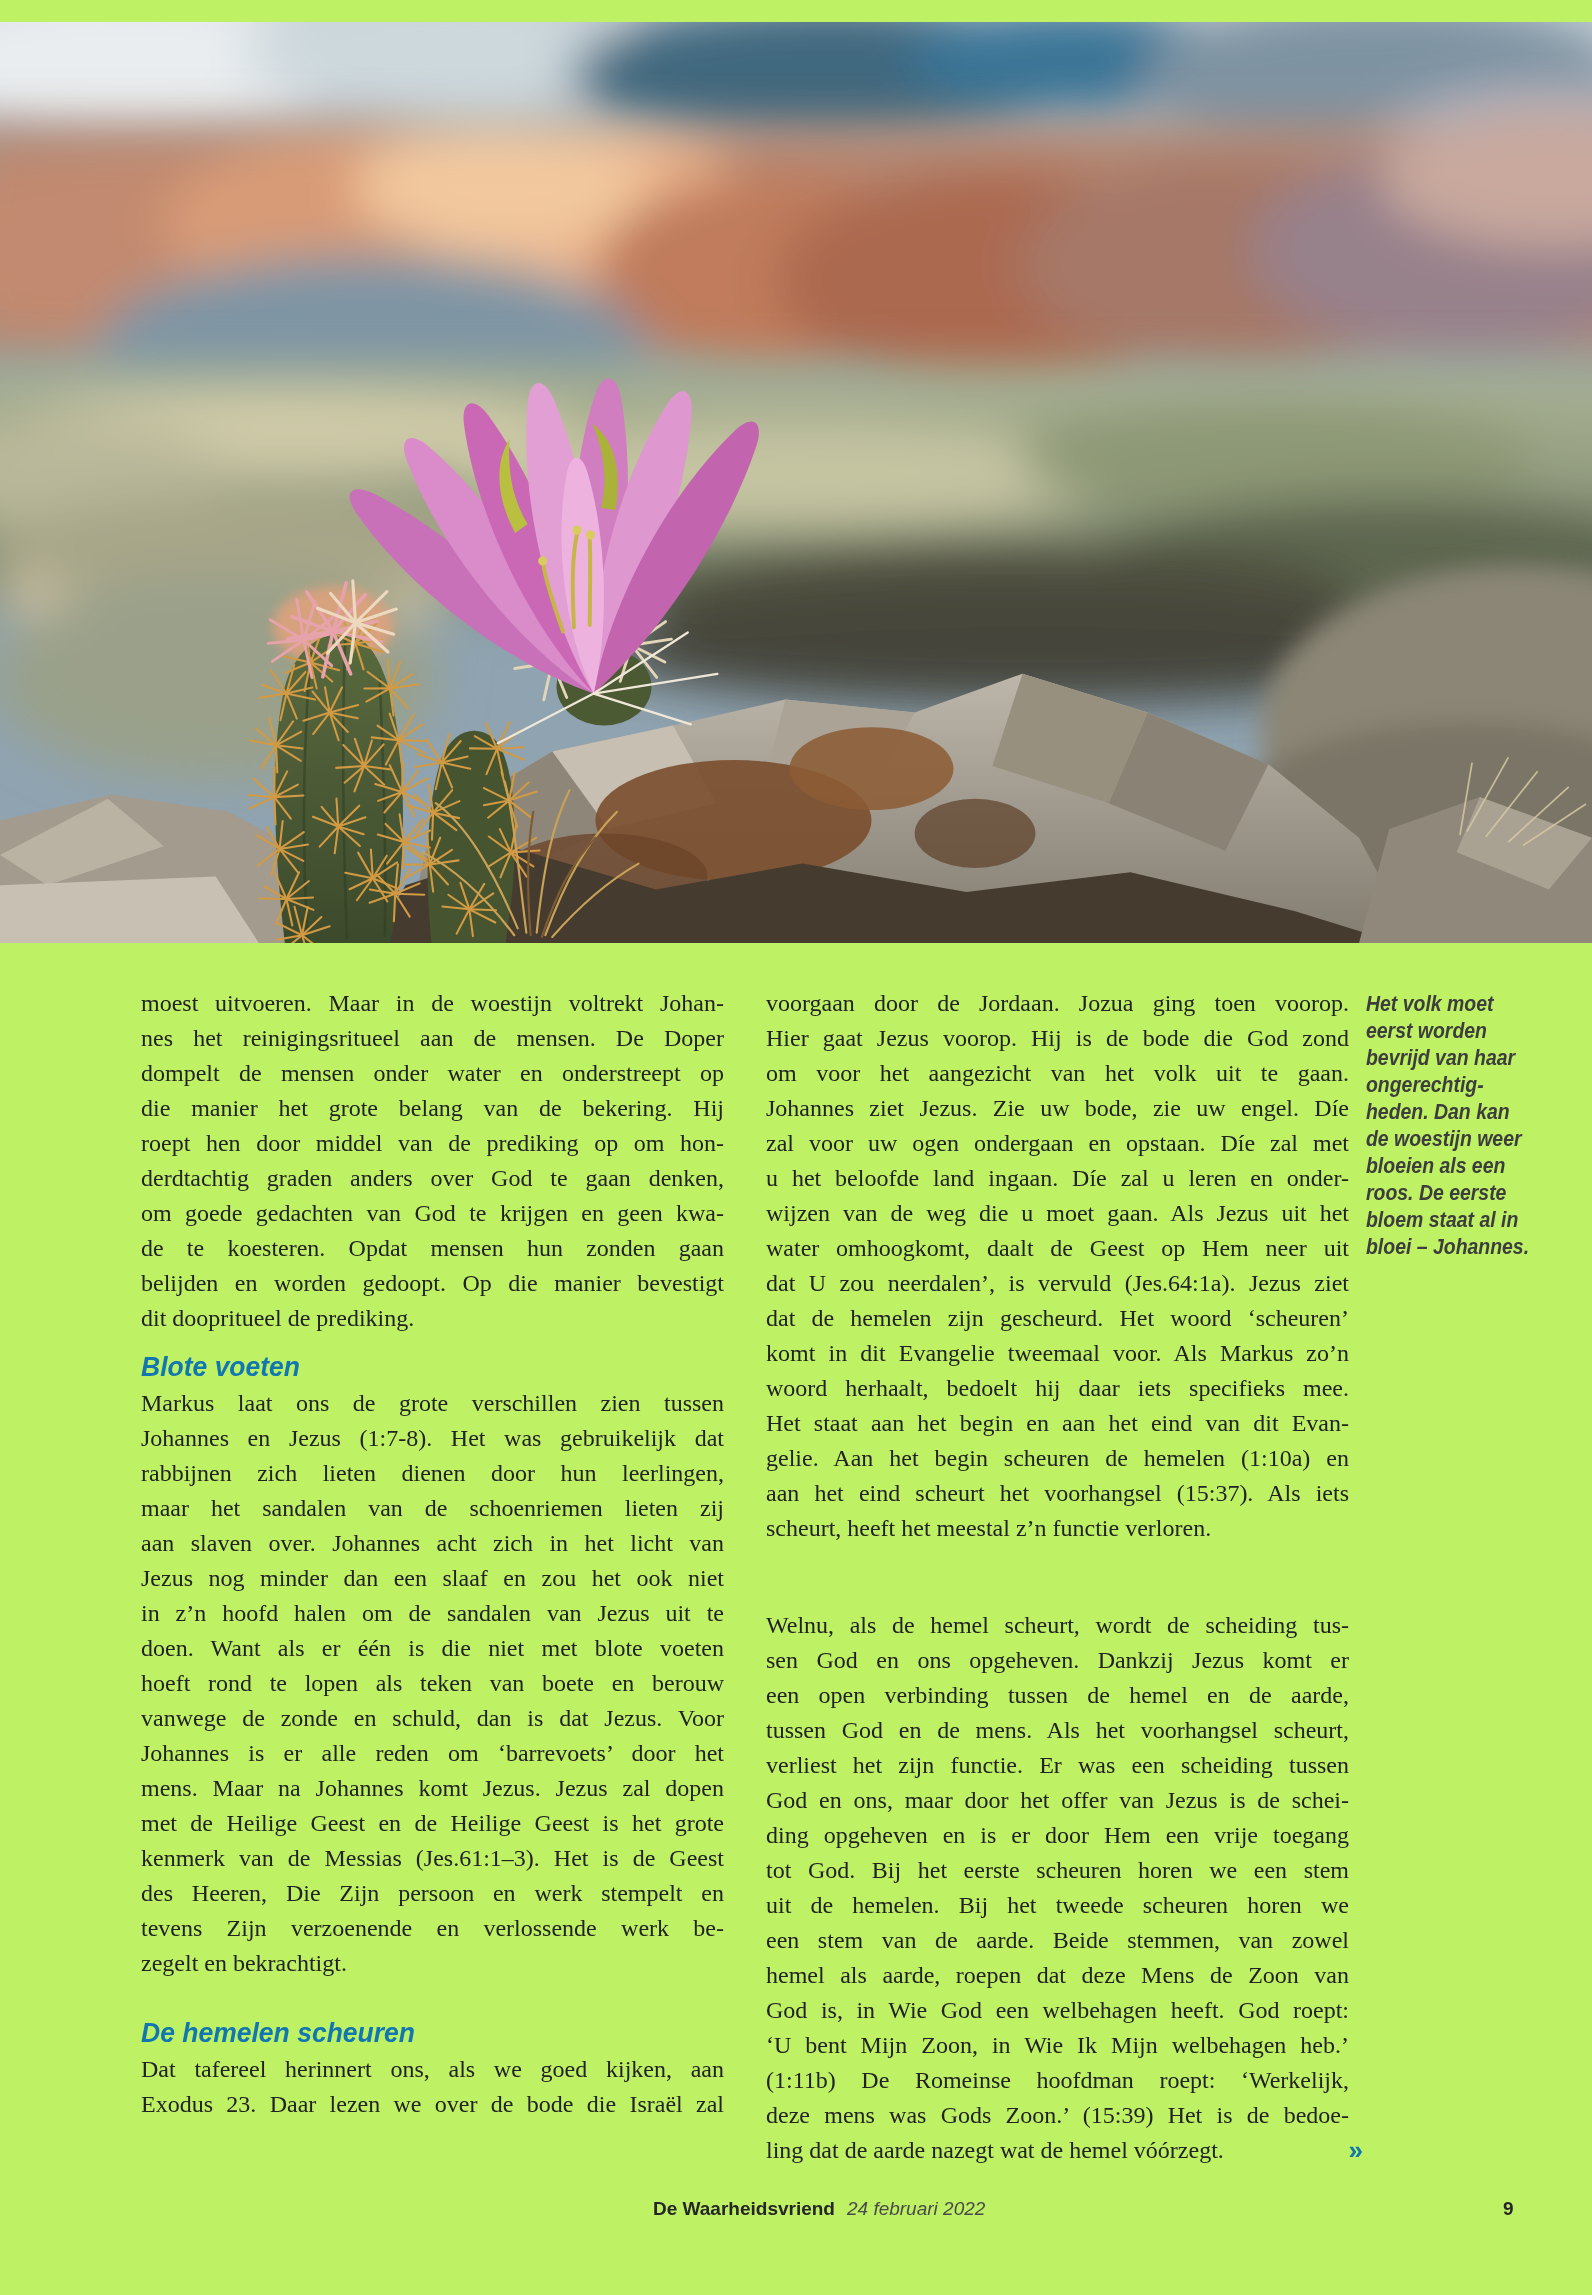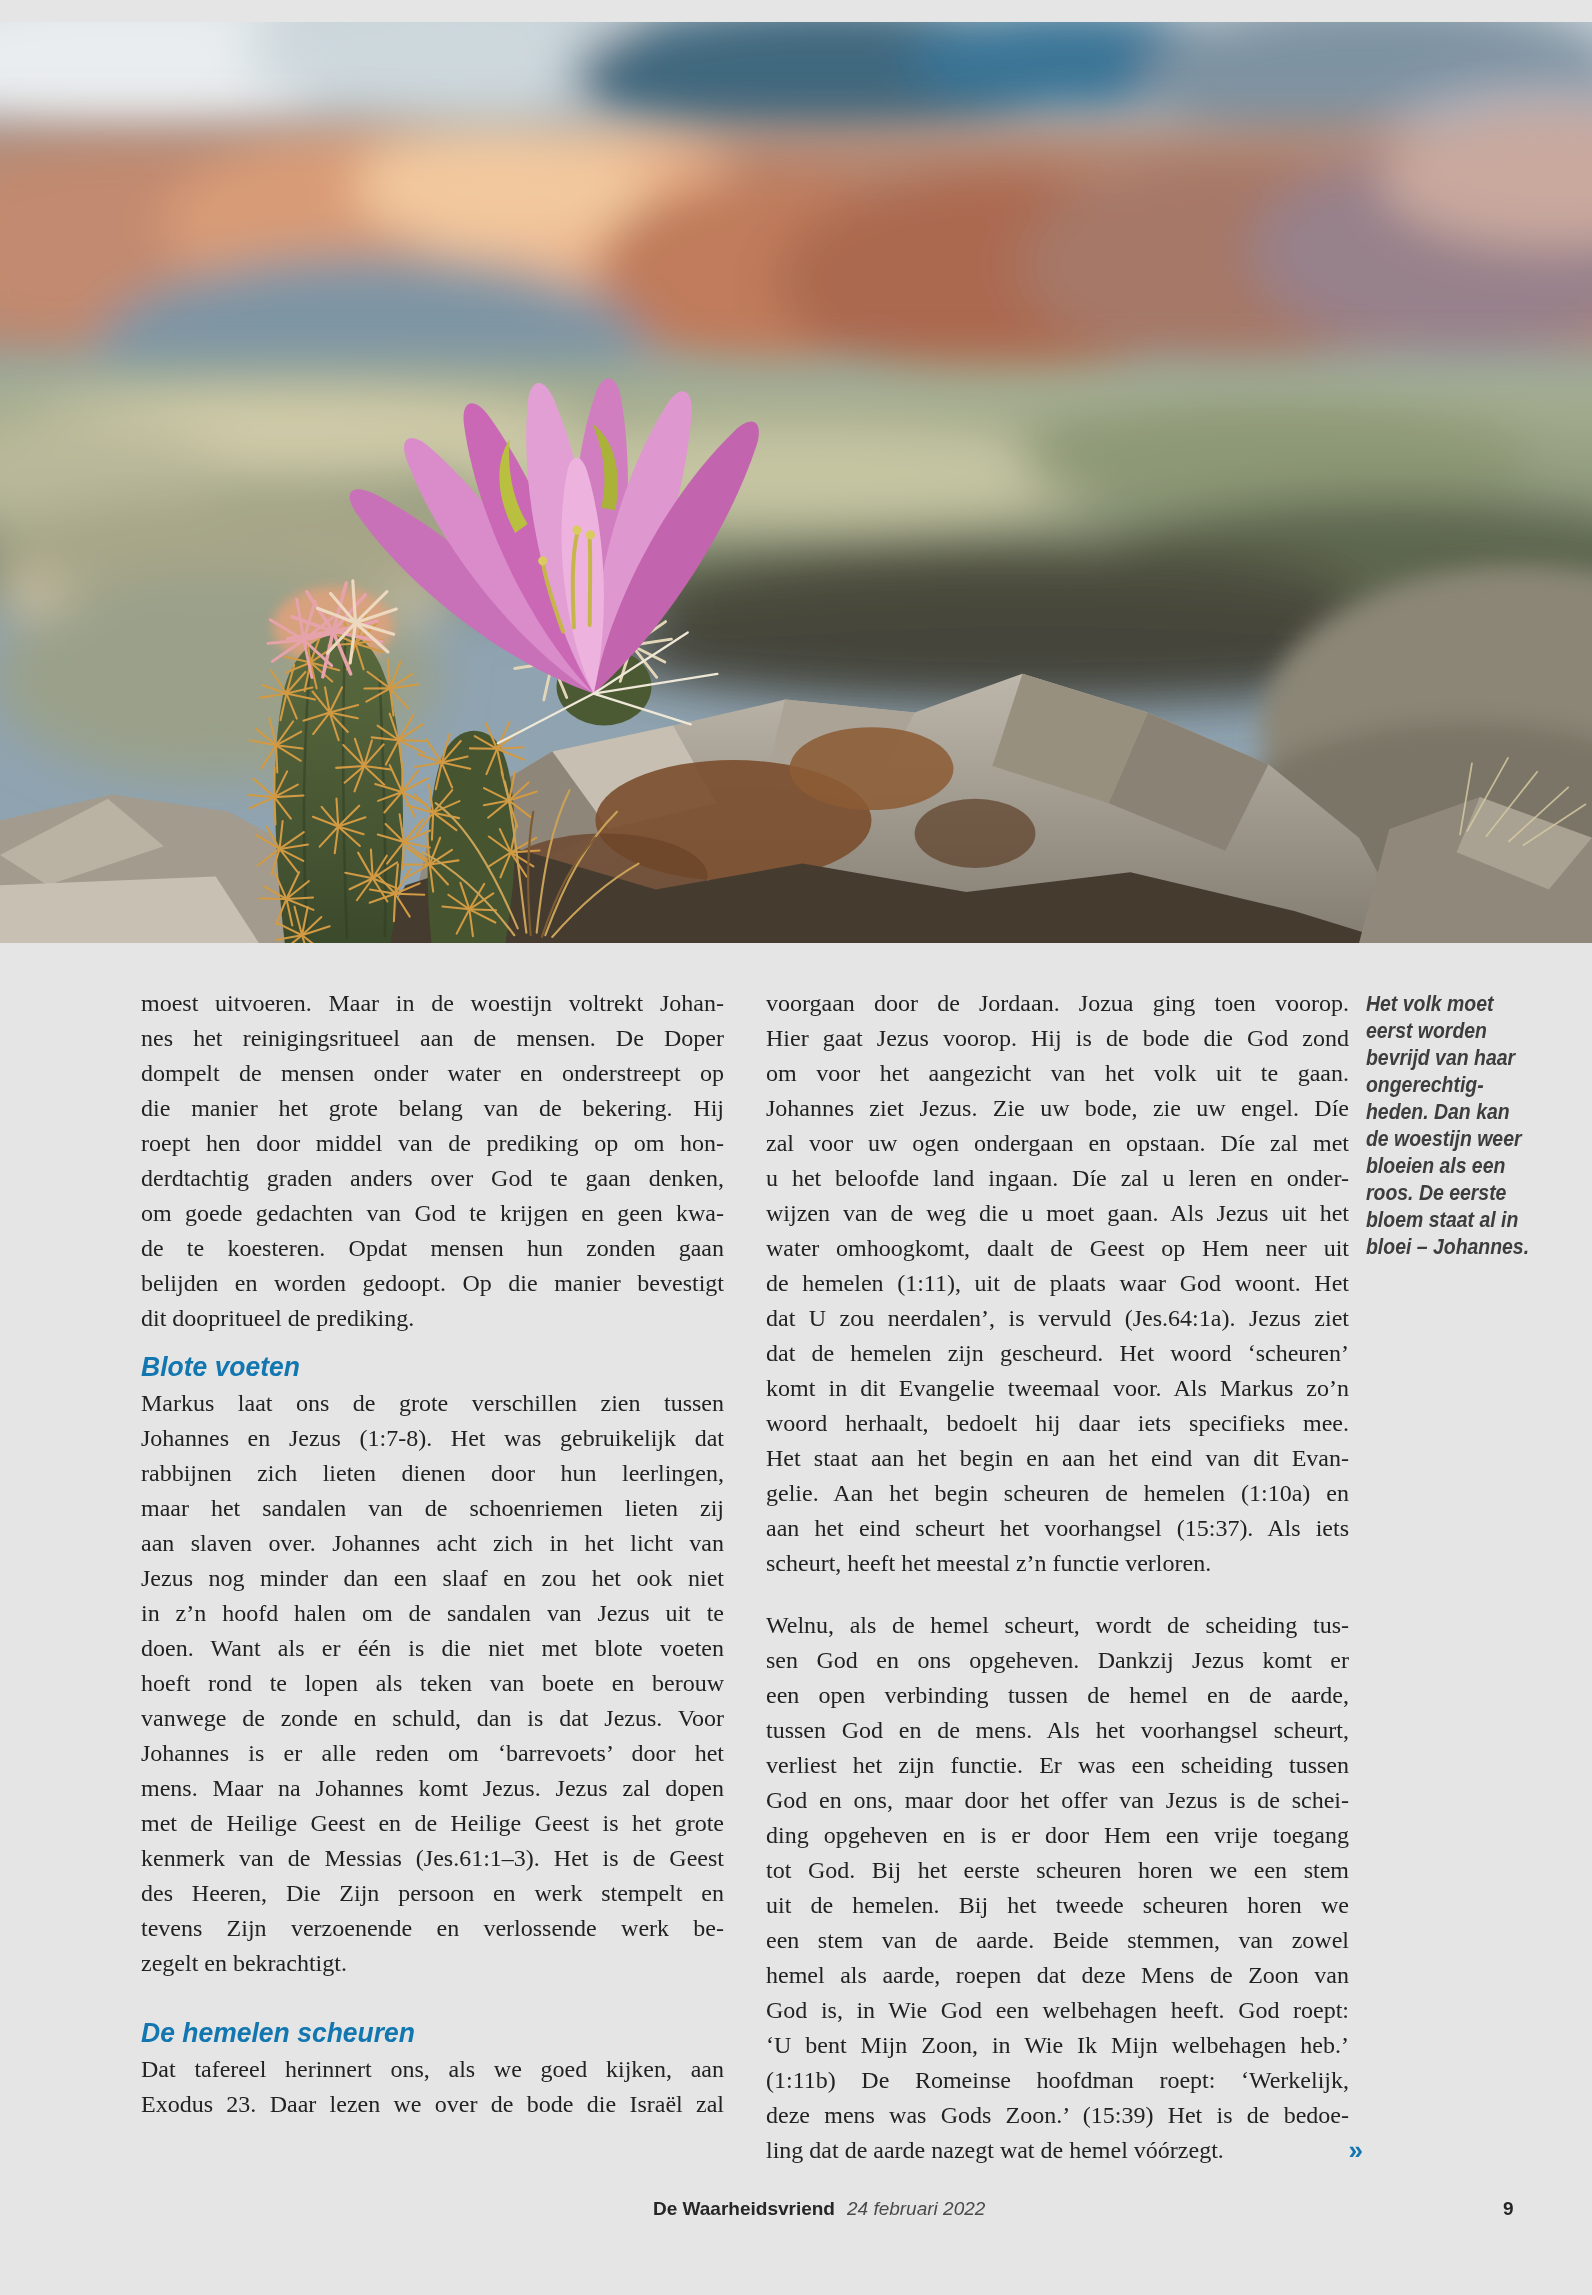--- a/index.html
+++ b/index.html
@@ -1,17 +1,17 @@
 <!DOCTYPE html>
 <html style="font-size:14px"><head>
 <meta charset="utf-8">
 <style>
   html,body{margin:0;padding:0;background:#ffffff;}
   body{width:1592px;height:2295px;position:relative;font-family:"Liberation Serif",serif;}
-  .page{position:absolute;left:0;top:0;width:1592px;height:2295px;background:#e5e5e5;overflow:hidden;}
+  .page{position:absolute;left:0;top:0;width:1592px;height:2295px;background:#bef264;overflow:hidden;}
 
   .photo{position:absolute;left:0;top:21.6px;width:1592px;height:921px;overflow:hidden;background:#8fa3b1;}
   .photo svg{display:block;}
 
   .textblock{position:absolute;color:#222222;font-size:24px;line-height:35px;}
   .tline{text-align:justify;text-align-last:justify;}
   .tline.tlast{text-align-last:left;}
 
   .colhead{position:absolute;font-family:"Liberation Sans",sans-serif;font-style:italic;font-weight:bold;
            font-size:28.5px;line-height:33px;color:#1277b0;transform:scaleX(.93);transform-origin:left center;white-space:nowrap;}
@@ -293,21 +293,20 @@
 
   <div class="textblock" style="left:766px;top:986px;width:583px;">
       <div class="tline">voorgaan door de Jordaan. Jozua ging toen voorop.</div>
       <div class="tline">Hier gaat Jezus voorop. Hij is de bode die God zond</div>
       <div class="tline">om voor het aangezicht van het volk uit te gaan.</div>
       <div class="tline">Johannes ziet Jezus. Zie uw bode, zie uw engel. Díe</div>
       <div class="tline">zal voor uw ogen ondergaan en opstaan. Díe zal met</div>
       <div class="tline">u het beloofde land ingaan. Díe zal u leren en onder-</div>
       <div class="tline">wijzen van de weg die u moet gaan. Als Jezus uit het</div>
       <div class="tline">water omhoogkomt, daalt de Geest op Hem neer uit</div>
-      <div class="tline">de hemelen (1:11), uit de plaats waar God woont. Het</div>
       <div class="tline">dat U zou neerdalen’, is vervuld (Jes.64:1a). Jezus ziet</div>
       <div class="tline">dat de hemelen zijn gescheurd. Het woord ‘scheuren’</div>
       <div class="tline">komt in dit Evangelie tweemaal voor. Als Markus zo’n</div>
       <div class="tline">woord herhaalt, bedoelt hij daar iets specifieks mee.</div>
       <div class="tline">Het staat aan het begin en aan het eind van dit Evan-</div>
       <div class="tline">gelie. Aan het begin scheuren de hemelen (1:10a) en</div>
       <div class="tline">aan het eind scheurt het voorhangsel (15:37). Als iets</div>
       <div class="tline tlast">scheurt, heeft het meestal z’n functie verloren.</div>
     </div>
 

